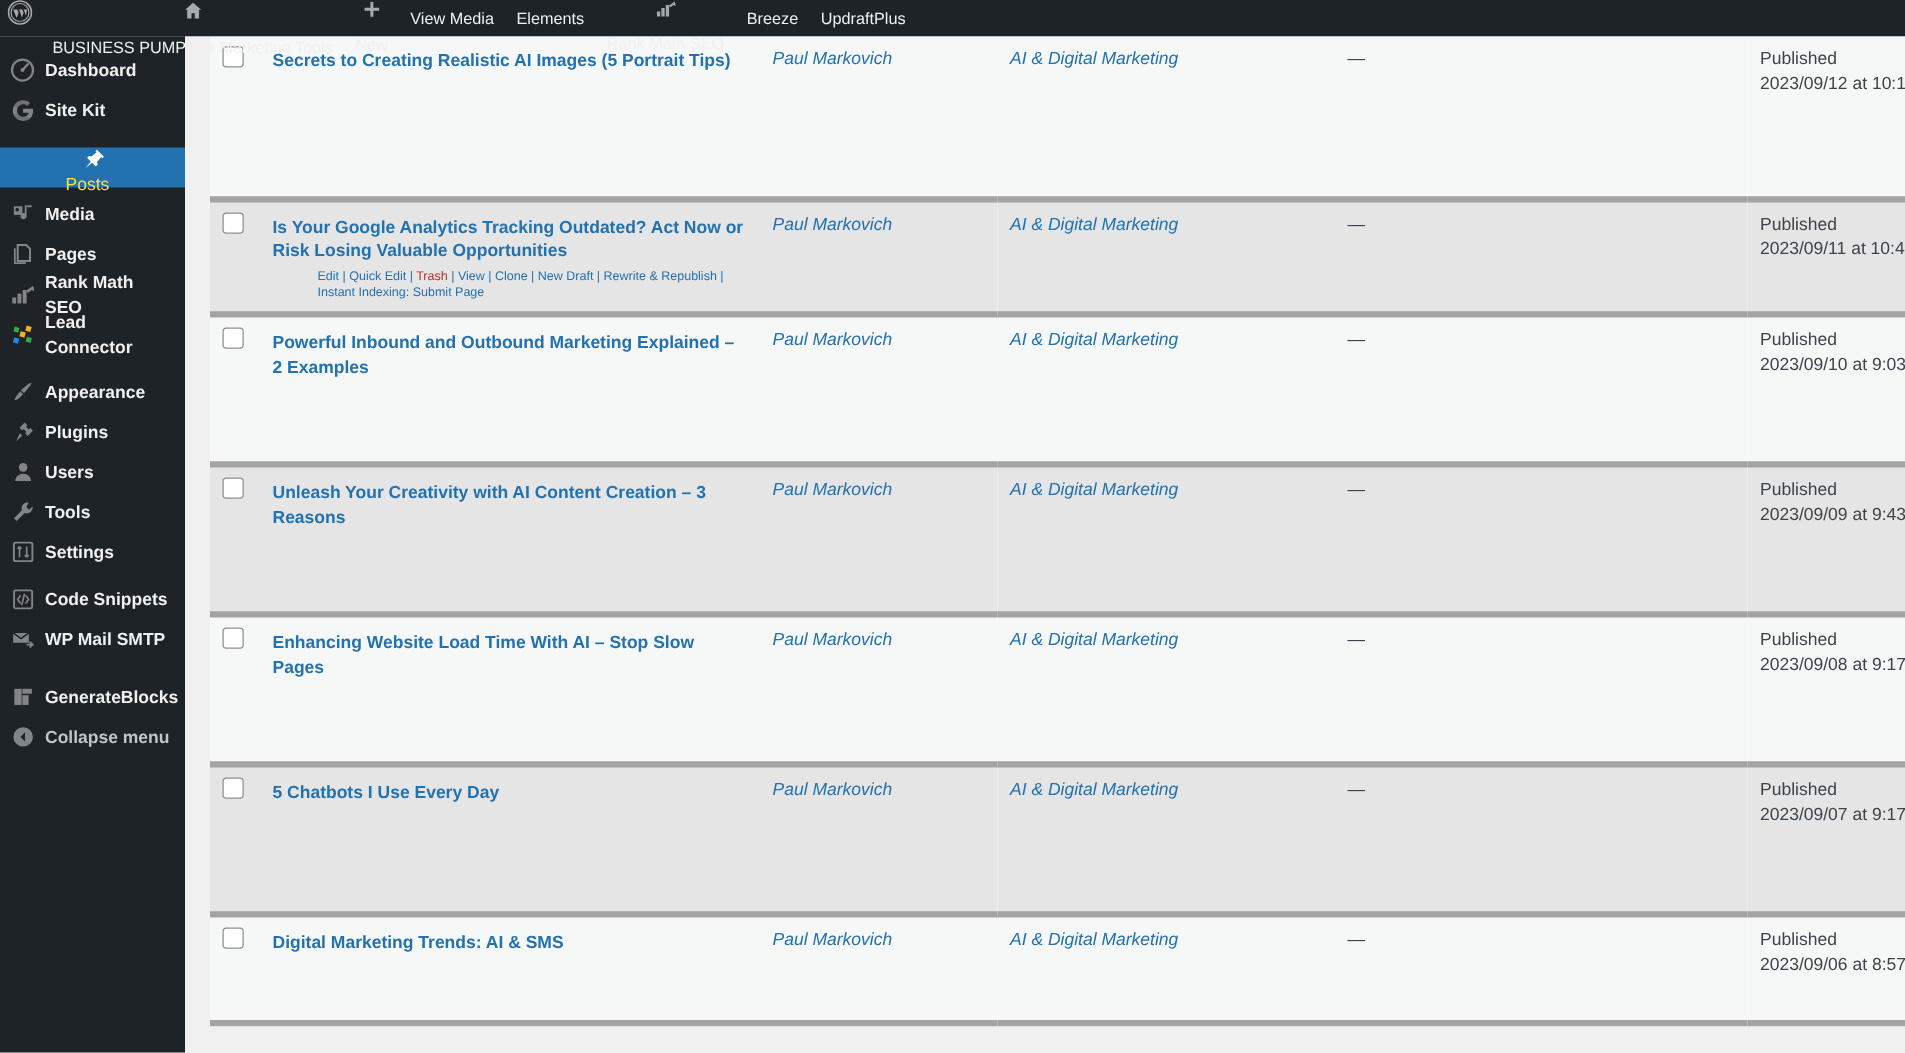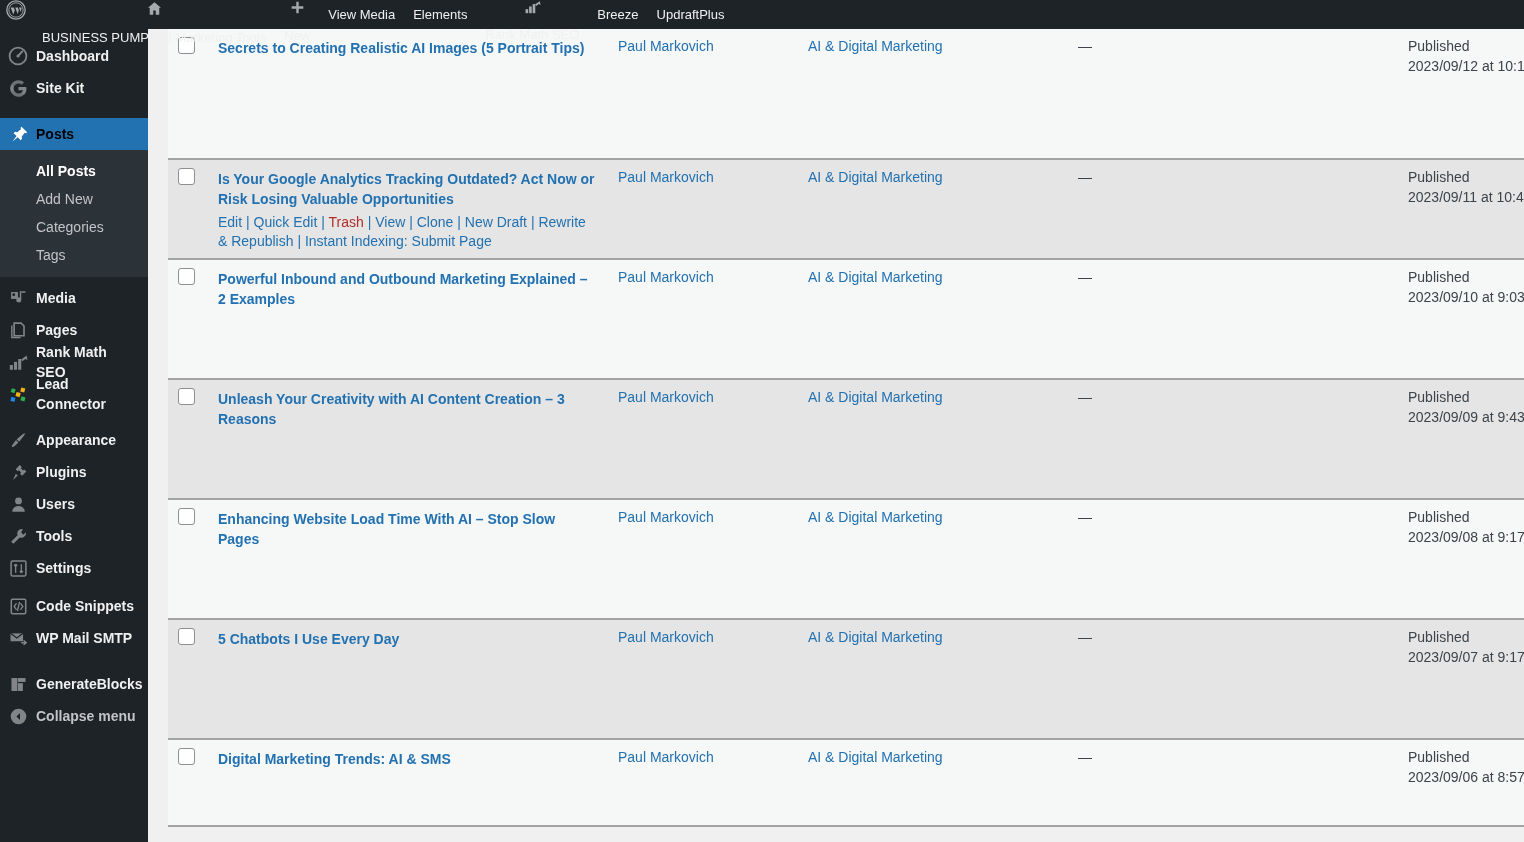--- a/index.html
+++ b/index.html
@@ -52,21 +52,21 @@
     line-height: 20px;
     font-weight: bold;
   }
   .menu-top .mico {
     width: 36px; min-width: 36px;
     display: flex; align-items: center; justify-content: center;
     opacity: .73;
   }
   .menu-top .mlabel { padding-right: 8px; }
   .menu-top.current {
-    background: #2271b1; color: #000000; font-weight: 700;
+    background: #2271b1; color: #fde047; font-weight: 400; flex-direction: column;
   }
   .menu-top.current .mico { opacity: 1; }
   .menu-top.current::after {
     content: ""; position: absolute; right: -8px; top: 50%;
     margin-top: -8px;
     border-style: solid; border-width: 8px 0 8px 8px;
     border-color: transparent transparent transparent #f0f0f1;
   }
   .menu-sep { height: 14px; }
   .submenu { background: #2c3338; padding: 7px 0 8px 0; }
@@ -92,21 +92,21 @@
     width: 1356px;
     background: #fff;
   }
   table.wp-list { width: 1356px; border-collapse: collapse; table-layout: fixed; }
   table.wp-list td {
     vertical-align: top;
     padding: 8px 10px;
     font-size: 14px;
     line-height: 1.4em;
     color: #3c434a;
-    border-bottom: 2px solid #a3a3a3;
+    border-bottom: 5px solid #a3a3a3;
   }
   tr.alt td { background: #f6f7f7; }
   tr.std td { background: #e5e5e5; }
 
   td.cb { width: 40px; padding: 11px 0 0 11px; }
   td.title-col { width: 400px; padding-left: 10px; }
   td.author-col { width: 190px; }
   td.cat-col { width: 270px; }
   td.cmt-col { width: 80px; color: #3c434a; }
   td.filler-col { width: 250px; }
@@ -118,30 +118,31 @@
     border-radius: 3px;
     background: #fff;
     display: block;
   }
   a.row-title {
     color: #2271b1; text-decoration: none;
     font-size: 14px; font-weight: 600; line-height: 1.35em;
     display: inline;
   }
   .author-link, .cat-link {
-    color: #2271b1; text-decoration: none; font-size: 14px;
+    color: #2271b1; text-decoration: none; font-size: 14px; font-style: italic;
   }
   .dash { color: #3c434a; font-size: 14px; }
   .date-status { color: #3c434a; font-size: 14px; display: block; }
   .date-value  { color: #3c434a; font-size: 14px; display: block; }
 
   .row-actions {
     margin-top: 4px;
-    font-size: 14px; line-height: 1.32em;
+    font-size: 10px; line-height: 1.32em;
     color: #2271b1;
+    margin-left: 36px;
   }
   .row-actions a { color: #2271b1; text-decoration: none; }
   .row-actions a.trash { color: #b32d2e; }
   .row-actions .sep { color: #2271b1; }
   .title-block { padding-top: 2px; }
 </style>
 </head>
 <body>
 
 <div id="adminbar">
@@ -234,26 +235,20 @@
 
   <div class="menu-top current">
     <span class="mico">
       <svg width="19" height="19" viewBox="0 0 20 20">
         <path d="M13.2 1.8l-1.3 1.3 1 1-4.3 3.5-2.2-.5-1.5 1.5 3.1 3.1-4.4 5.6 5.6-4.4 3.1 3.1 1.5-1.5-.5-2.2 3.5-4.3 1 1 1.3-1.3z" fill="#ffffff"></path>
       </svg>
     </span>
     <span class="mlabel">Posts</span>
   </div>
 
-  <div class="submenu">
-    <a class="current" href="#">All Posts</a>
-    <a href="#">Add New</a>
-    <a href="#">Categories</a>
-    <a href="#">Tags</a>
-  </div>
 
   <div style="height:5px"></div>
 
   <div class="menu-top">
     <span class="mico">
       <svg width="19" height="19" viewBox="0 0 20 20">
         <path d="M2.2 3.2h7.2v7.2H2.2z" fill="#a7aaad"></path>
         <circle cx="5" cy="6" r="1.5" fill="#1d2327"></circle>
         <path d="M11.4 2.4h1.5v9.1a2.6 2.6 0 1 1-1.5-2.35z" fill="#a7aaad"></path>
         <path d="M13 2.4h4.3v1.6H13z" fill="#a7aaad"></path>

